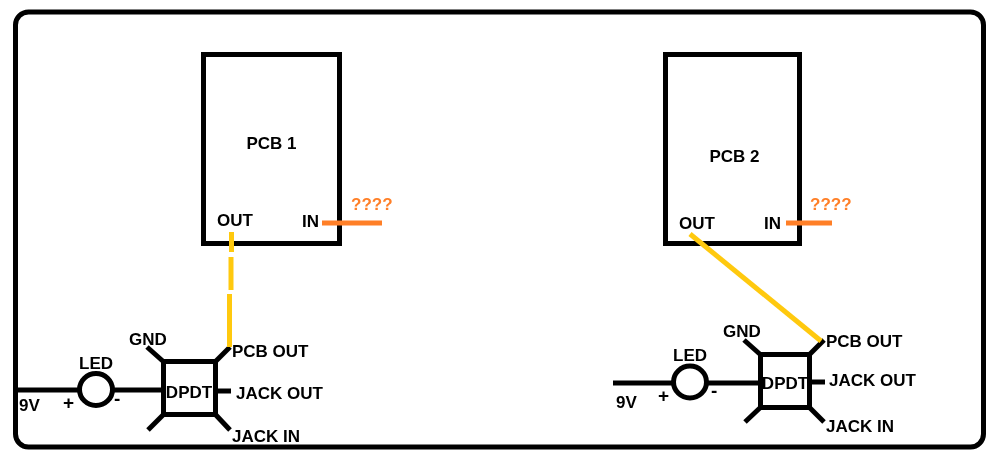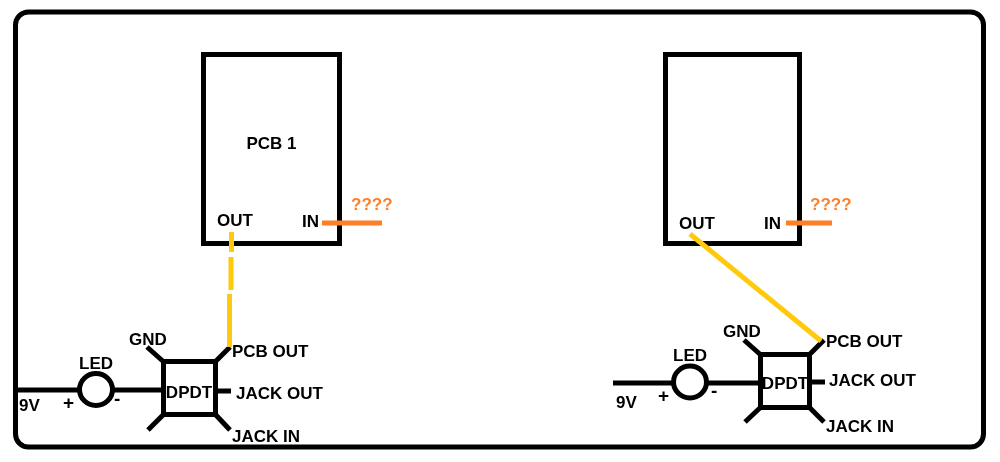--- a/index.html
+++ b/index.html
@@ -69,20 +69,21 @@
   <div class="t" style="left:129px;top:331px;">GND</div>
   <div class="t" style="left:232px;top:343px;">PCB OUT</div>
   <div class="t" style="left:236px;top:385px;">JACK OUT</div>
   <div class="t" style="left:232px;top:428px;">JACK IN</div>
   <div class="t tc" style="left:163px;top:384px;width:52px;">DPDT</div>
   <div class="t" style="left:79px;top:355px;">LED</div>
   <div class="t" style="left:19px;top:397px;">9V</div>
   <div class="t sign" style="left:63px;top:393px;">+</div>
   <div class="t sign" style="left:114px;top:389px;">-</div>
 
+  <div class="t tc" style="left:665px;top:148px;width:139px;">PCB 2</div>
   <div class="t" style="left:679px;top:215px;">OUT</div>
   <div class="t" style="left:764px;top:215px;">IN</div>
   <div class="t orange" style="left:810px;top:196px;">????</div>
   <div class="t" style="left:723px;top:323px;">GND</div>
   <div class="t" style="left:826px;top:333px;">PCB OUT</div>
   <div class="t" style="left:829px;top:372px;">JACK OUT</div>
   <div class="t" style="left:826px;top:418px;">JACK IN</div>
   <div class="t tc" style="left:760px;top:375px;width:50px;">DPDT</div>
   <div class="t" style="left:673px;top:347px;">LED</div>
   <div class="t" style="left:616px;top:394px;">9V</div>

